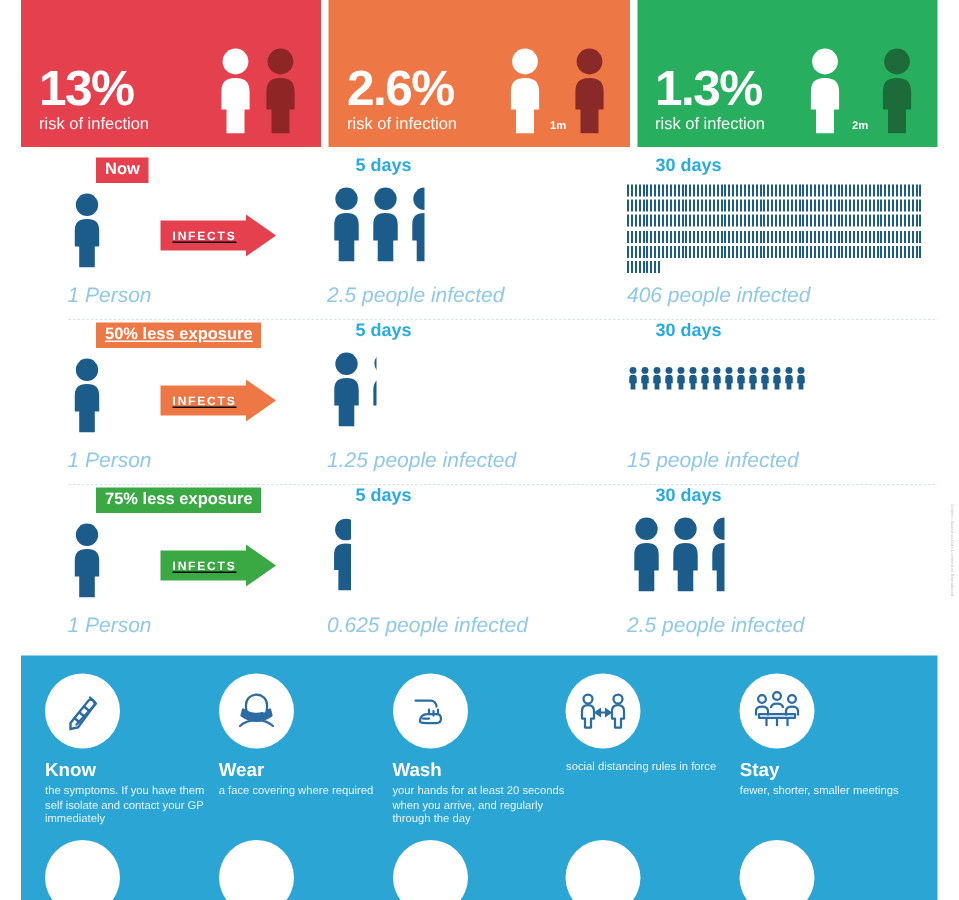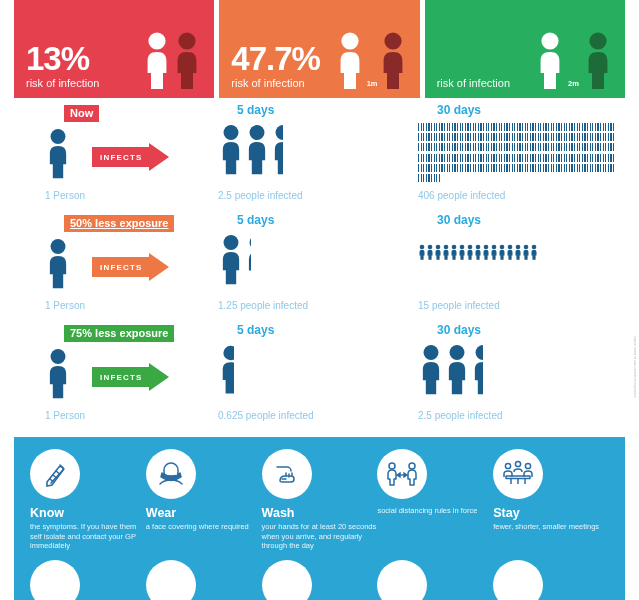--- a/index.html
+++ b/index.html
@@ -58,24 +58,24 @@
     display:inline-block;color:#fff;font-size:11px;font-weight:bold;
     padding:2px 6px 3px 6px;line-height:12px;white-space:nowrap;
   }
   .badge.red{background:#e5404d;}
   .badge.orange{background:#ee7845;text-decoration:underline;}
   .badge.green{background:#3aa843;}
   .daylabel{
     color:#29abe2;font-size:12px;font-weight:bold;line-height:14px;margin-bottom:2px;
   }
   .caption{
-    color:#8fc8e8;font-size:10px;line-height:12px;position:absolute;top:87px;white-space:nowrap;
+    color:#8fc8e8;font-size:14px;line-height:12px;position:absolute;top:87px;white-space:nowrap;font-style:italic;
   }
   .figzone{position:absolute;top:22px;left:0;display:flex;align-items:flex-end;}
-  .infects-wrap{position:absolute;left:47px;top:44px;}
+  .infects-wrap{position:absolute;left:62px;top:44px;text-decoration:underline;}
   .infects{position:relative;height:20px;display:flex;align-items:center;}
   .infects .bar{height:20px;display:flex;align-items:center;padding:0 6px 0 8px;}
   .infects .head{
     width:0;height:0;border-top:14px solid transparent;border-bottom:14px solid transparent;
   }
   .infects .txt{color:#fff;font-size:8px;font-weight:bold;letter-spacing:1.2px;white-space:nowrap;}
   .infects.red .bar{background:#e5404d;}
   .infects.red .head{border-left:20px solid #e5404d;}
   .infects.orange .bar{background:#ee7845;}
   .infects.orange .head{border-left:20px solid #ee7845;}
@@ -100,21 +100,21 @@
   }
 
   
   .guide{
     position:absolute;left:14px;top:437px;width:611px;height:163px;
     background:#2ba6d4;box-sizing:border-box;padding:12px 16px 0 16px;overflow:hidden;
   }
   .guide h2{
     margin:0 0 10px 0;color:#fff;font-size:17px;font-weight:bold;line-height:20px;letter-spacing:-.2px;
   }
-  .gitems{display:flex;gap:0px;justify-content:flex-end;}
+  .gitems{display:flex;gap:0px;}
   .gitem{width:116px;margin-right:0px;flex:1;}
   .gcircle{
     width:50px;height:50px;border-radius:50%;background:#fff;
     display:flex;align-items:center;justify-content:center;margin-bottom:7px;
   }
   .gtitle{color:#fff;font-size:12.5px;font-weight:bold;line-height:14px;margin-bottom:2px;}
   .gtext{color:#e6f4fb;font-size:7.5px;line-height:9.5px;}
   .grow2{display:flex;margin-top:9px;}
   .grow2 .gitem{flex:1;}
 </style>
@@ -144,21 +144,21 @@
           </svg>
         </div>
       </div>
     </div>
 
     <div class="risk-card orange">
 
       <div class="risk-dots"></div>
       <div class="risk-body">
         <div class="risk-left">
-          <div class="risk-pct">47.7%</div>
+          <div class="risk-pct">2.6%</div>
           <div class="risk-sub">risk of infection</div>
         </div>
         <div class="risk-figs">
           <svg class="p-fig" width="30" height="58" viewBox="0 0 30 58">
             <circle cx="15" cy="10" r="8.6" fill="#ffffff"></circle>
             <path d="M15 21c-7 0-9.4 3.3-9.4 9.2V42h3.4v16h12V42h3.4V30.2C24.4 24.3 22 21 15 21z" fill="#ffffff"></path>
           </svg>
           <span style="display:inline-block;width:13px;"></span>
           <svg class="p-fig" width="30" height="58" viewBox="0 0 30 58">
             <circle cx="15" cy="10" r="8.6" fill="#8a2a28"></circle>
@@ -167,20 +167,21 @@
           <span class="risk-gap-label" style="left:32px;">1m</span>
         </div>
       </div>
     </div>
 
     <div class="risk-card green">
 
       <div class="risk-dots"></div>
       <div class="risk-body">
         <div class="risk-left">
+          <div class="risk-pct">1.3%</div>
           <div class="risk-sub">risk of infection</div>
         </div>
         <div class="risk-figs">
           <svg class="p-fig" width="30" height="58" viewBox="0 0 30 58">
             <circle cx="15" cy="10" r="8.6" fill="#ffffff"></circle>
             <path d="M15 21c-7 0-9.4 3.3-9.4 9.2V42h3.4v16h12V42h3.4V30.2C24.4 24.3 22 21 15 21z" fill="#ffffff"></path>
           </svg>
           <span style="display:inline-block;width:18px;"></span>
           <svg class="p-fig" width="30" height="58" viewBox="0 0 30 58">
             <circle cx="15" cy="10" r="8.6" fill="#1d6b38"></circle>

